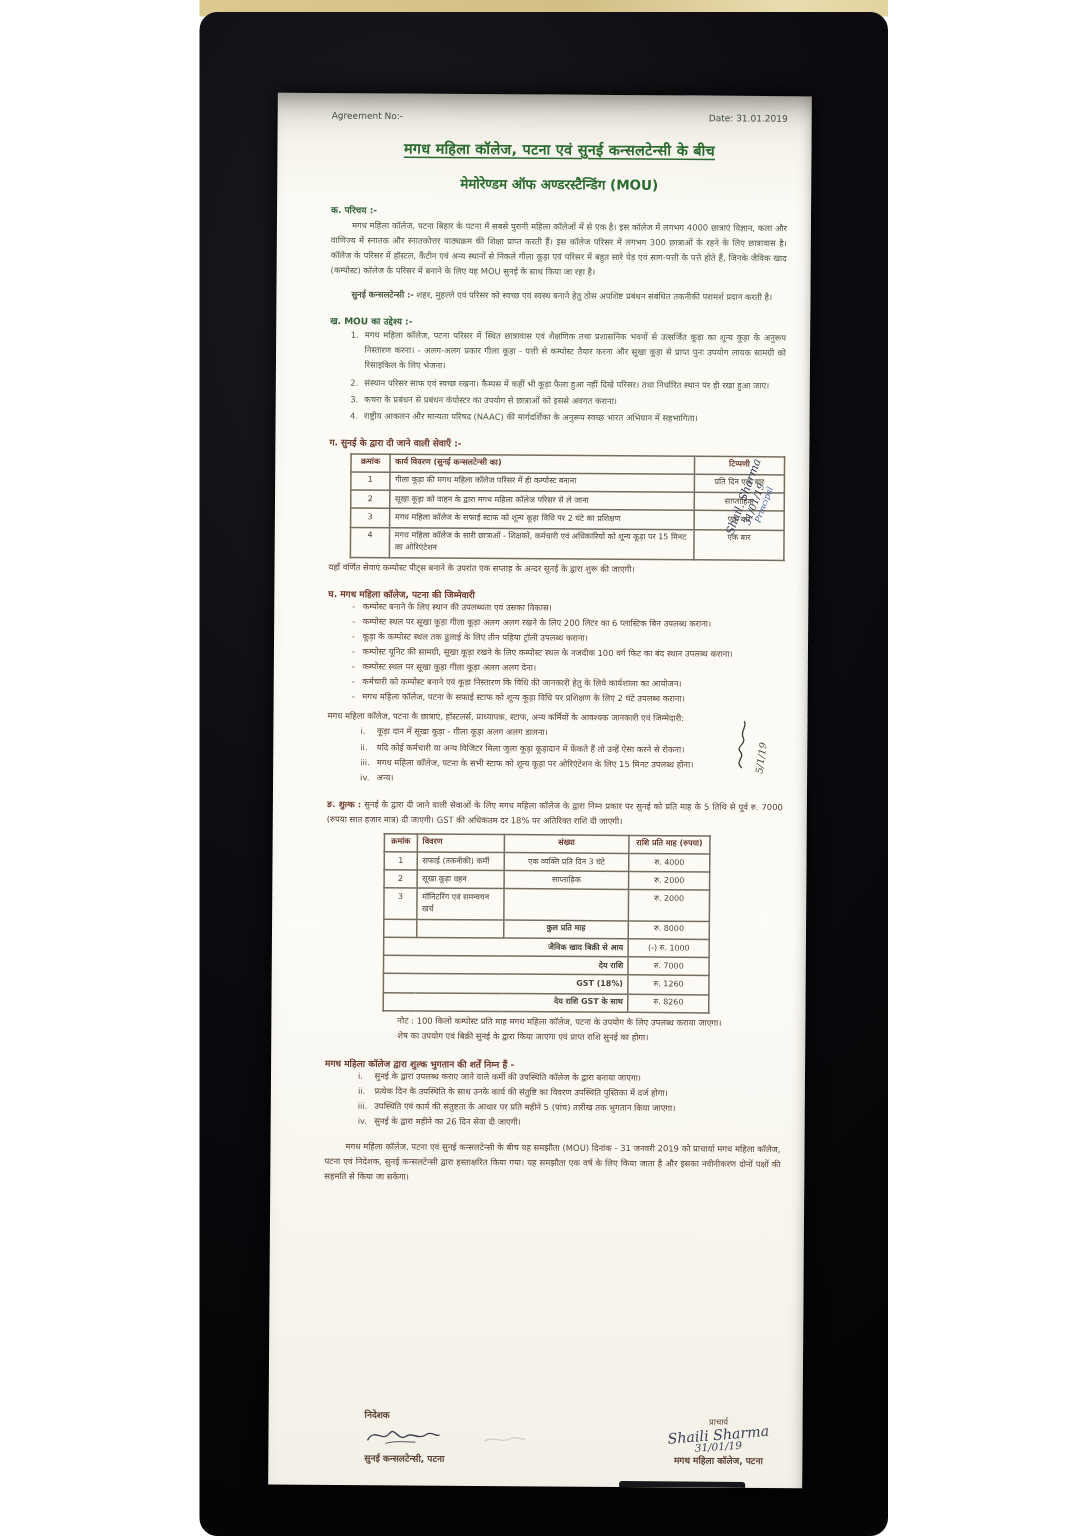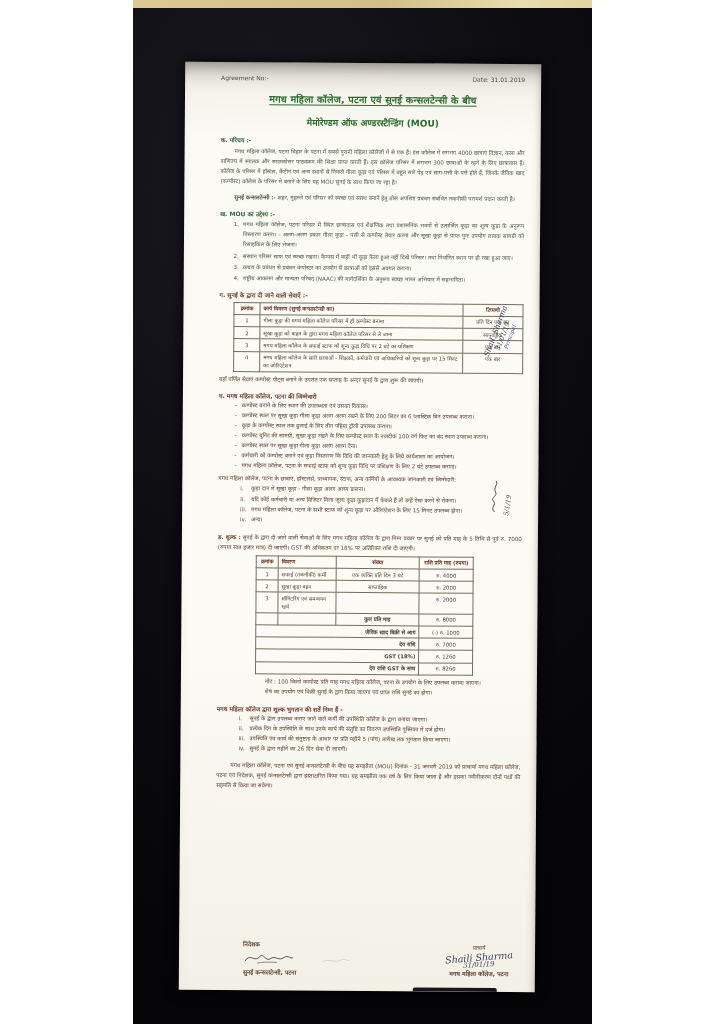--- a/index.html
+++ b/index.html
@@ -5,21 +5,21 @@
   * { box-sizing: border-box; margin: 0; padding: 0; }
   html,body { width:724px; height:1024px; background:#ffffff; overflow:hidden;
               font-family:"DejaVu Sans", sans-serif; }
   .stage { position:relative; width:724px; height:1024px; background:#ffffff; }
 
   
   .photo { position:absolute; left:133px; top:0; width:459px; height:1024px; }
   .wall  { position:absolute; left:0; top:0; right:0; height:11px;
            background:linear-gradient(90deg,#dcc992 0%,#d2bf87 55%,#e9dcae 85%,#e2d49f 100%); }
   .frame { position:absolute; left:0; top:8px; right:0; bottom:0;
-           background:radial-gradient(130% 80% at 28% 18%, #1a1a21 0%, #0d0d12 45%, #050507 100%); }
+           background:radial-gradient(130% 80% at 28% 18%, #1a1a21 0%, #0d0d12 45%, #050507 100%);border-radius:12px; }
   .paper { position:absolute; left:49px; top:55px; width:356px; height:928px;
            background:linear-gradient(180deg,#dedbd3 0%,#f5f3ec 3.5%,#fbfaf4 8%,#fcfbf6 60%,#f3f0e7 100%);
            box-shadow:0 0 14px rgba(0,0,0,.85), inset 0 16px 16px -12px rgba(70,66,58,.55),
                       inset -6px 0 10px -8px rgba(70,66,58,.5);
            transform:rotate(.4deg);
            padding:12px 16px 10px 36px; overflow:hidden; }
 
   
   .meta { display:flex; justify-content:space-between; font-size:6px; color:#44513d; }
   .title { margin-top:11px; text-align:center; font-size:9.6px; font-weight:bold; color:#2c6b2f;

